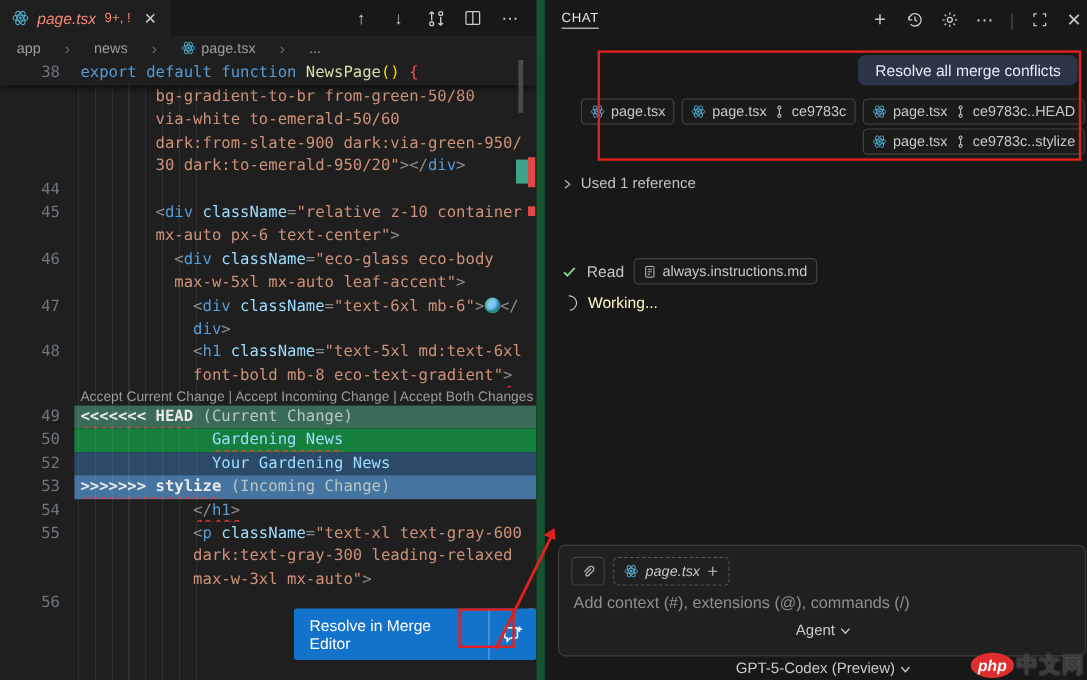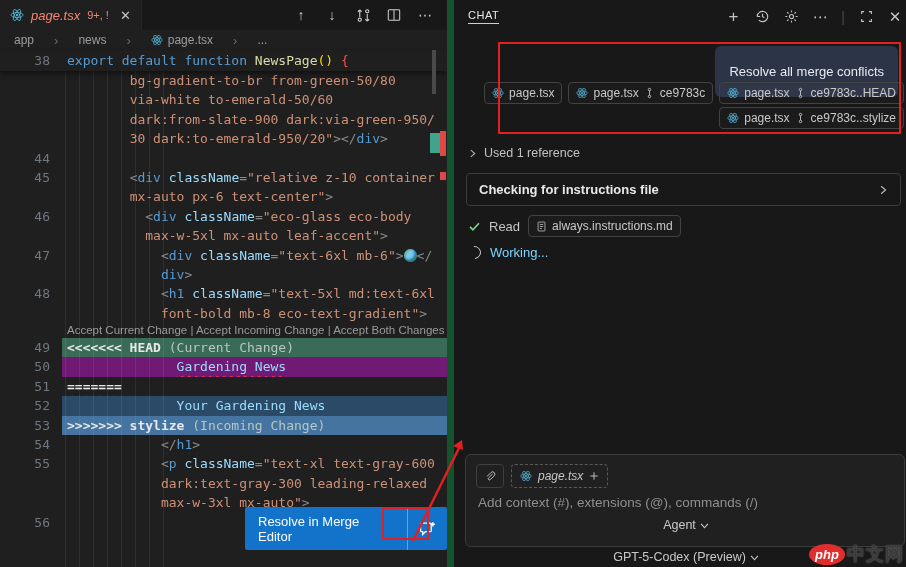--- a/index.html
+++ b/index.html
@@ -21,21 +21,21 @@
   
   #sticky{position:absolute;left:0;top:50px;width:447px;height:21px;background:#1f1f1f;display:flex;
           box-shadow:0 3px 5px rgba(0,0,0,.45);z-index:6;font-family:"DejaVu Sans Mono",monospace;font-size:13px;line-height:21px;}
   
   #code{position:absolute;left:0;top:71px;width:447px;bottom:0;overflow:hidden;z-index:1;}
   .crow{display:flex;height:19.4px;line-height:19.4px;font-family:"DejaVu Sans Mono",monospace;font-size:13px;}
   .crow.lens{height:15px;line-height:13px;font-family:"Liberation Sans",sans-serif;}
   .gut{width:50px;min-width:50px;padding-right:12px;text-align:right;color:#6e7681;font-size:13px;}
   .cw{flex:1;padding-left:5px;white-space:pre;overflow:hidden;}
   .bg-ch .cw{background:#3a6b58;}
-  .bg-cc .cw{background:#701a75;}
+  .bg-cc .cw{background:#15803d;}
   .bg-ic .cw{background:#2a4a68;}
   .bg-ih .cw{background:#44749f;}
   .tk-k{color:#569cd6}.tk-f{color:#dcdcaa}.tk-pa{color:#ffd700}.tk-br{color:#f85149}
   .tk-t{color:#569cd6}.tk-a{color:#9cdcfe}.tk-p{color:#8a8a8a}.tk-s{color:#ce9178}
   .tk-x{color:#9cdcfe}.tk-m{color:#e8e8e8;font-weight:600}.tk-n{color:#b7c7c4}.tk-d{color:#d4d4d4}
   .sq{text-decoration:underline wavy #f03a3a 1px;text-underline-offset:4px;text-decoration-skip-ink:none;}
   .lens-link{color:#9a9a9a;font-size:11.5px;cursor:pointer;}
   .lens-sep{color:#9a9a9a;font-size:11.5px;}
   .globe{display:inline-block;width:13px;height:13px;border-radius:50%;vertical-align:-2px;
          background:radial-gradient(circle at 35% 35%,#7ec8f0 0 30%,#3f9be0 55%,#2f7bc0 100%);
@@ -50,32 +50,32 @@
   #merge-btn .lbl{display:flex;align-items:center;padding:0 13px;font-size:13px;cursor:pointer;}
   #merge-btn .icobtn{width:40px;display:flex;align-items:center;justify-content:center;border-left:1px solid rgba(255,255,255,.35);cursor:pointer;}
   
   #chat{position:absolute;left:447px;top:0;width:459px;height:567px;background:#181818;border-left:7px solid #14532d;}
   #chat-header{position:absolute;left:0;top:0;width:100%;height:33px;display:flex;align-items:center;}
   #chat-title{margin-left:14px;font-size:11px;letter-spacing:.5px;color:#e7e7e7;padding-bottom:2px;
               border-bottom:1.5px solid #cfcfcf;cursor:pointer;}
   #chat-actions{margin-left:auto;display:flex;align-items:center;gap:13px;padding-right:10px;color:#c5c5c5;}
   #chat-actions .ico{display:flex;align-items:center;justify-content:center;width:16px;height:16px;font-size:15px;cursor:pointer;}
   #chat-actions .pipe{color:#4a4a4a;font-size:14px;cursor:default;}
-  #bubble{position:absolute;right:15px;top:46px;background:#2c3447;border-radius:6px;padding:18px 14px;
+  #bubble{position:absolute;right:15px;top:46px;background:#2c3447;border-radius:6px;padding:5px 14px;
           font-size:13px;color:#e6eaf2;}
   .chiprow{position:absolute;right:9px;display:flex;gap:6px;}
   .chip{display:flex;align-items:center;gap:5px;height:20px;padding:0 7px;border:1px solid #424242;
         border-radius:4px;font-size:12px;color:#c9c9c9;background:rgba(255,255,255,.015);cursor:pointer;}
   #used-ref{position:absolute;left:14px;top:146px;display:flex;align-items:center;gap:7px;font-size:12.5px;color:#c2c2c2;cursor:pointer;}
   #tool-card{position:absolute;left:12px;right:12px;top:173px;height:31px;border:1px solid #3d3d3d;border-radius:4px;
              display:flex;align-items:center;padding:0 12px;cursor:pointer;}
   #tool-card .t{font-size:13px;font-weight:bold;color:#e8e8e8;}
   #tool-card .chev{margin-left:auto;color:#bdbdbd;}
   #read-row{position:absolute;left:14px;top:215px;display:flex;align-items:center;gap:8px;font-size:13px;color:#c5c5c5;}
-  #working-row{position:absolute;left:14px;top:245px;display:flex;align-items:center;gap:9px;font-size:13px;color:#7dd3fc;}
+  #working-row{position:absolute;left:14px;top:245px;display:flex;align-items:center;gap:9px;font-size:13px;color:#fef9c3;}
   .spinner{width:11px;height:11px;border-radius:50%;border:1.5px solid #c5c5c5;border-left-color:transparent;border-bottom-color:transparent;transform:rotate(40deg);}
   
   #input-box{position:absolute;left:11px;right:8px;top:454px;height:91px;background:#202020;border:1px solid #3c3c3c;border-radius:6px;}
   #attach-row{position:absolute;left:10px;top:9px;display:flex;align-items:center;gap:7px;}
   #attach-btn{width:26px;height:22px;border:1px solid #3f3f3f;border-radius:4px;display:flex;align-items:center;justify-content:center;cursor:pointer;}
   #ctx-chip{display:flex;align-items:center;gap:6px;height:22px;padding:0 8px;border:1px dashed #5a5a5a;border-radius:4px;
             font-size:12px;color:#c5c5c5;cursor:pointer;}
   #ctx-chip .fname{font-style:italic;}
   #chat-input{position:absolute;left:12px;top:40px;right:12px;font-size:13.5px;color:#8f8f8f;cursor:text;}
   #model-row{position:absolute;left:12px;right:10px;bottom:8px;height:20px;display:flex;align-items:center;gap:18px;
@@ -224,24 +224,20 @@
           <span class="cw"><span class="lens-link">Accept Current Change</span><span class="lens-sep"> | </span><span class="lens-link">Accept Incoming Change</span><span class="lens-sep"> | </span><span class="lens-link">Accept Both Changes</span></span>
         </div>
         <div class="crow bg-ch">
           <span class="gut">49</span>
           <span class="cw"><span class="tk-m sq">&lt;&lt;&lt;&lt;&lt;&lt;&lt; HEAD</span><span class="tk-n"> (Current Change)</span></span>
         </div>
         <div class="crow bg-cc">
           <span class="gut">50</span>
           <span class="cw">              <span class="tk-x sq">Gardening News</span></span>
         </div>
-        <div class="crow">
-          <span class="gut">51</span>
-          <span class="cw"><span class="tk-m sq">=======</span></span>
-        </div>
         <div class="crow bg-ic">
           <span class="gut">52</span>
           <span class="cw">              <span class="tk-x">Your Gardening News</span></span>
         </div>
         <div class="crow bg-ih">
           <span class="gut">53</span>
           <span class="cw"><span class="tk-m sq">&gt;&gt;&gt;&gt;&gt;&gt;&gt; stylize</span><span class="tk-n"> (Incoming Change)</span></span>
         </div>
         <div class="crow">
           <span class="gut">54</span>
@@ -388,28 +384,20 @@
         </span>
       </div>
 
     <div id="used-ref">
       <svg width="9" height="9" viewBox="0 0 16 16" fill="none" stroke="#b0b0b0" stroke-width="2">
           <path d="M5 2l7 6-7 6"></path>
         </svg>
       <span>Used 1 reference</span>
     </div>
 
-    <div id="tool-card">
-      <span class="t">Checking for instructions file</span>
-      <span class="chev">
-        <svg width="10" height="10" viewBox="0 0 16 16" fill="none" stroke="#bdbdbd" stroke-width="1.8">
-            <path d="M5 2l7 6-7 6"></path>
-          </svg>
-      </span>
-    </div>
 
     <div id="read-row">
       <svg width="13" height="13" viewBox="0 0 16 16" fill="none" stroke="#7fd48a" stroke-width="2">
           <path d="M2.5 8.5l3.5 3.5L13.5 4"></path>
         </svg>
       <span>Read</span>
       <span class="chip">
         <svg width="11" height="11" viewBox="0 0 16 16" fill="none" stroke="#bdbdbd" stroke-width="1.2">
             <rect x="3" y="1.5" width="10" height="13" rx="1"></rect>
             <path d="M5.5 5h5M5.5 8h5M5.5 11h3"></path>

